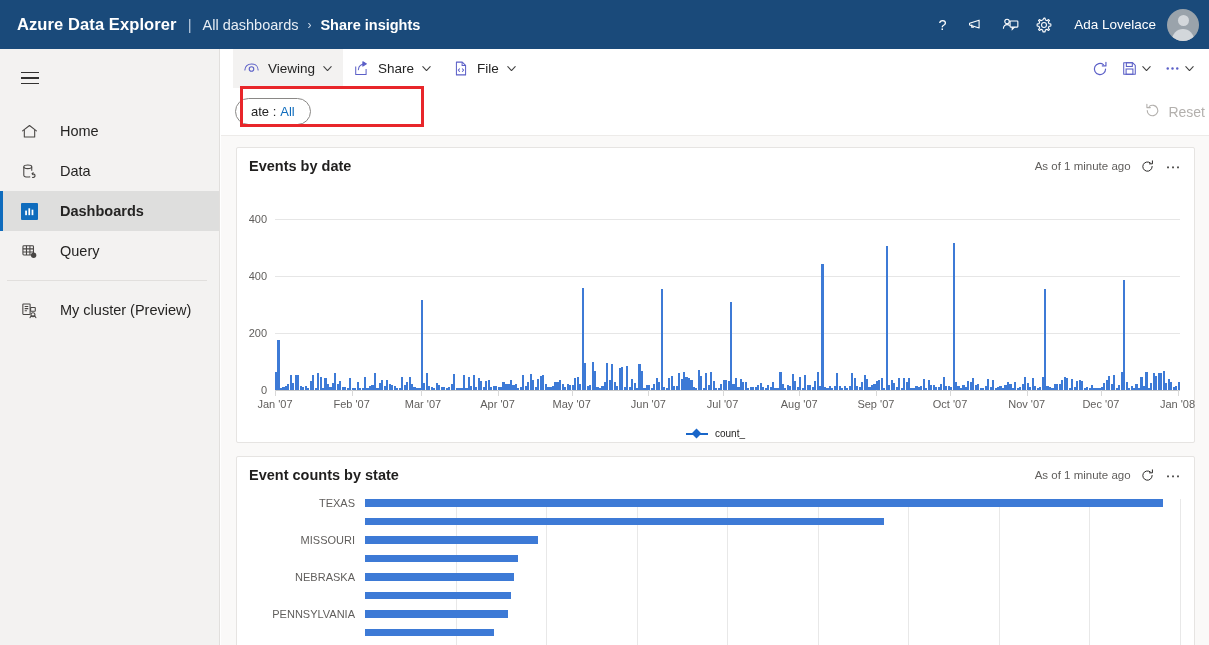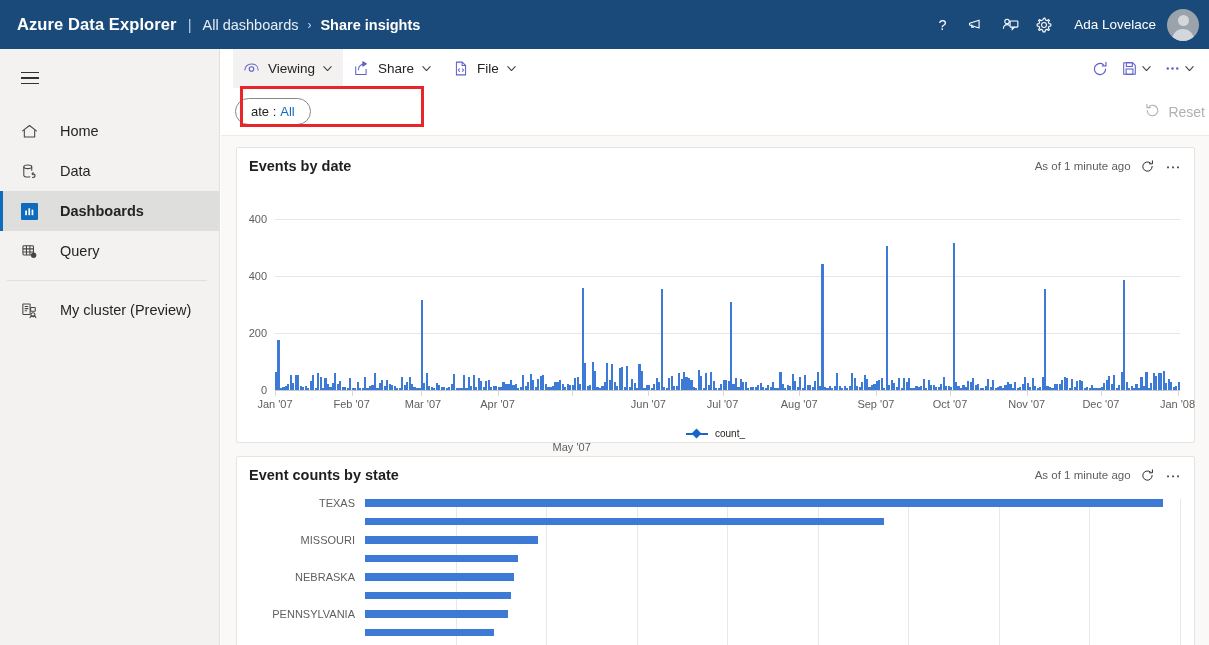--- a/index.html
+++ b/index.html
@@ -893,21 +893,21 @@
         <div id="xticks1">
             <div class="x-tick" style="left:38.0px;top:206px;height:6px;"></div>
             <div class="x-label" style="left:38.0px;top:214px;">Jan '07</div>
             <div class="x-tick" style="left:114.7px;top:206px;height:6px;"></div>
             <div class="x-label" style="left:114.7px;top:214px;">Feb '07</div>
             <div class="x-tick" style="left:183.9px;top:206px;height:6px;"></div>
             <div class="x-label" style="left:186px;top:214px;">Mar '07</div>
             <div class="x-tick" style="left:260.5px;top:206px;height:6px;"></div>
             <div class="x-label" style="left:260.5px;top:214px;">Apr '07</div>
             <div class="x-tick" style="left:334.7px;top:206px;height:6px;"></div>
-            <div class="x-label" style="left:334.7px;top:214px;margin-top:43px;">May '07</div>
+            <div class="x-label" style="left:334.7px;top:214px;">May '07</div>
             <div class="x-tick" style="left:411.4px;top:206px;height:6px;"></div>
             <div class="x-label" style="left:411.4px;top:214px;">Jun '07</div>
             <div class="x-tick" style="left:485.6px;top:206px;height:6px;"></div>
             <div class="x-label" style="left:485.6px;top:214px;">Jul '07</div>
             <div class="x-tick" style="left:562.2px;top:206px;height:6px;"></div>
             <div class="x-label" style="left:562.2px;top:214px;">Aug '07</div>
             <div class="x-tick" style="left:638.9px;top:206px;height:6px;"></div>
             <div class="x-label" style="left:638.9px;top:214px;">Sep '07</div>
             <div class="x-tick" style="left:713.0px;top:206px;height:6px;"></div>
             <div class="x-label" style="left:713.0px;top:214px;">Oct '07</div>

